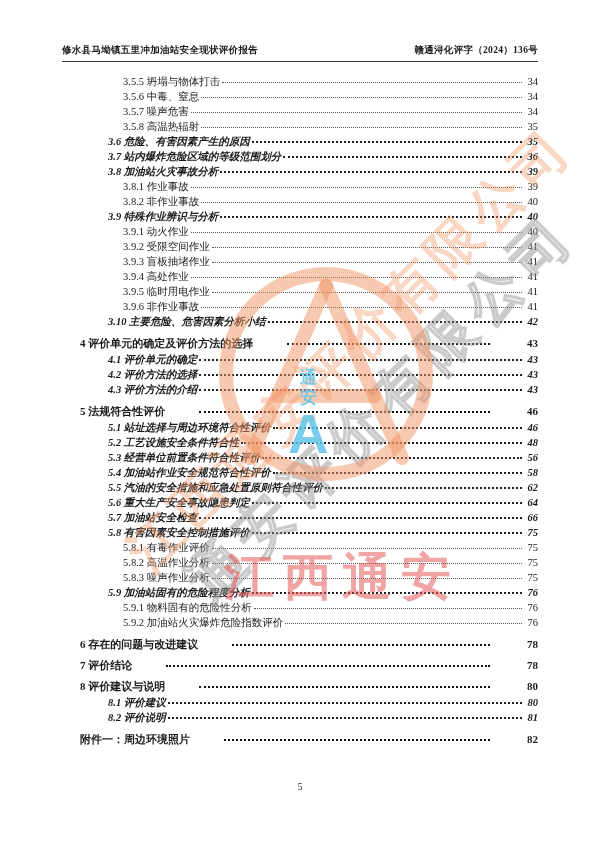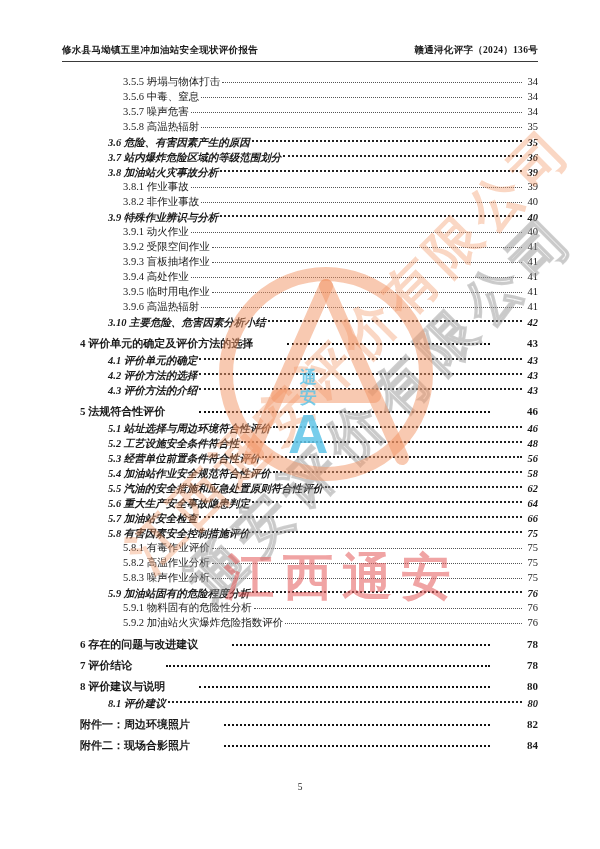--- a/index.html
+++ b/index.html
@@ -16,21 +16,21 @@
   }
   
   .toc{position:absolute;left:62px;top:75px;width:476px;z-index:1;}
   .toc-row{display:flex;align-items:baseline;height:15px;white-space:nowrap;}
   .toc-row .lbl{flex:0 0 auto;}
   .toc-row .leader{flex:1 1 auto;margin:0 2px;border-bottom:1.6px dotted #555;transform:translateY(-2px);}
   .toc-row .pg{flex:0 0 auto;text-align:right;min-width:14px;}
   .toc-row.l1{font-size:11px;font-weight:bold;margin-top:6px;margin-bottom:2px;gap:32px;}
   .toc-row.l1 .lbl{padding-left:18px;}
   .toc-row.l1 .leader{border-bottom:2px dotted #111;}
-  .toc-row.l2{font-size:10.5px;font-weight:bold;font-style:italic;align-items:center;}
+  .toc-row.l2{font-size:10.5px;font-weight:bold;font-style:italic;}
   .toc-row.l2 .lbl{padding-left:46px;}
   .toc-row.l2 .leader{border-bottom:2px dotted #222;}
   .toc-row.l3{font-size:10.5px;font-weight:normal;}
   .toc-row.l3 .lbl{padding-left:61px;}
   .toc-row.l3 .pg{font-weight:normal;}
   
   .page-footer{position:absolute;left:0;top:782px;width:600px;text-align:center;font-size:9.5px;z-index:1;}
   
   .wm-layer{position:absolute;left:0;top:0;width:600px;height:849px;z-index:3;pointer-events:none;}
   .wm{position:absolute;white-space:nowrap;}
@@ -133,21 +133,21 @@
       <span class="lbl">3.9.4 高处作业</span>
       <span class="leader"></span>
       <span class="pg">41</span>
     </div>
     <div class="toc-row l3">
       <span class="lbl">3.9.5 临时用电作业</span>
       <span class="leader"></span>
       <span class="pg">41</span>
     </div>
     <div class="toc-row l3">
-      <span class="lbl">3.9.6 高温热辐射</span>
+      <span class="lbl">3.9.6 非作业事故</span>
       <span class="leader"></span>
       <span class="pg">41</span>
     </div>
     <div class="toc-row l2">
       <span class="lbl">3.10 主要危险、危害因素分析小结</span>
       <span class="leader"></span>
       <span class="pg">42</span>
     </div>
     <div class="toc-row l1">
       <span class="lbl">4 评价单元的确定及评价方法的选择</span>
@@ -257,29 +257,29 @@
     <div class="toc-row l1">
       <span class="lbl">8 评价建议与说明</span>
       <span class="leader"></span>
       <span class="pg">80</span>
     </div>
     <div class="toc-row l2">
       <span class="lbl">8.1 评价建议</span>
       <span class="leader"></span>
       <span class="pg">80</span>
     </div>
+    <div class="toc-row l2">
+      <span class="lbl">8.2 评价说明</span>
+      <span class="leader"></span>
+      <span class="pg">81</span>
+    </div>
     <div class="toc-row l1">
       <span class="lbl">附件一：周边环境照片</span>
       <span class="leader"></span>
       <span class="pg">82</span>
-    </div>
-    <div class="toc-row l1">
-      <span class="lbl">附件二：现场合影照片</span>
-      <span class="leader"></span>
-      <span class="pg">84</span>
     </div>
   </div>
 
 <div class="page-footer">
   <span>5</span>
 </div>
 
 <div class="wm-layer">
   <div class="wm wm-orange-text">江西通安评价有限公司</div>
   <div class="wm wm-gray-text">通安评价有限公司</div>

